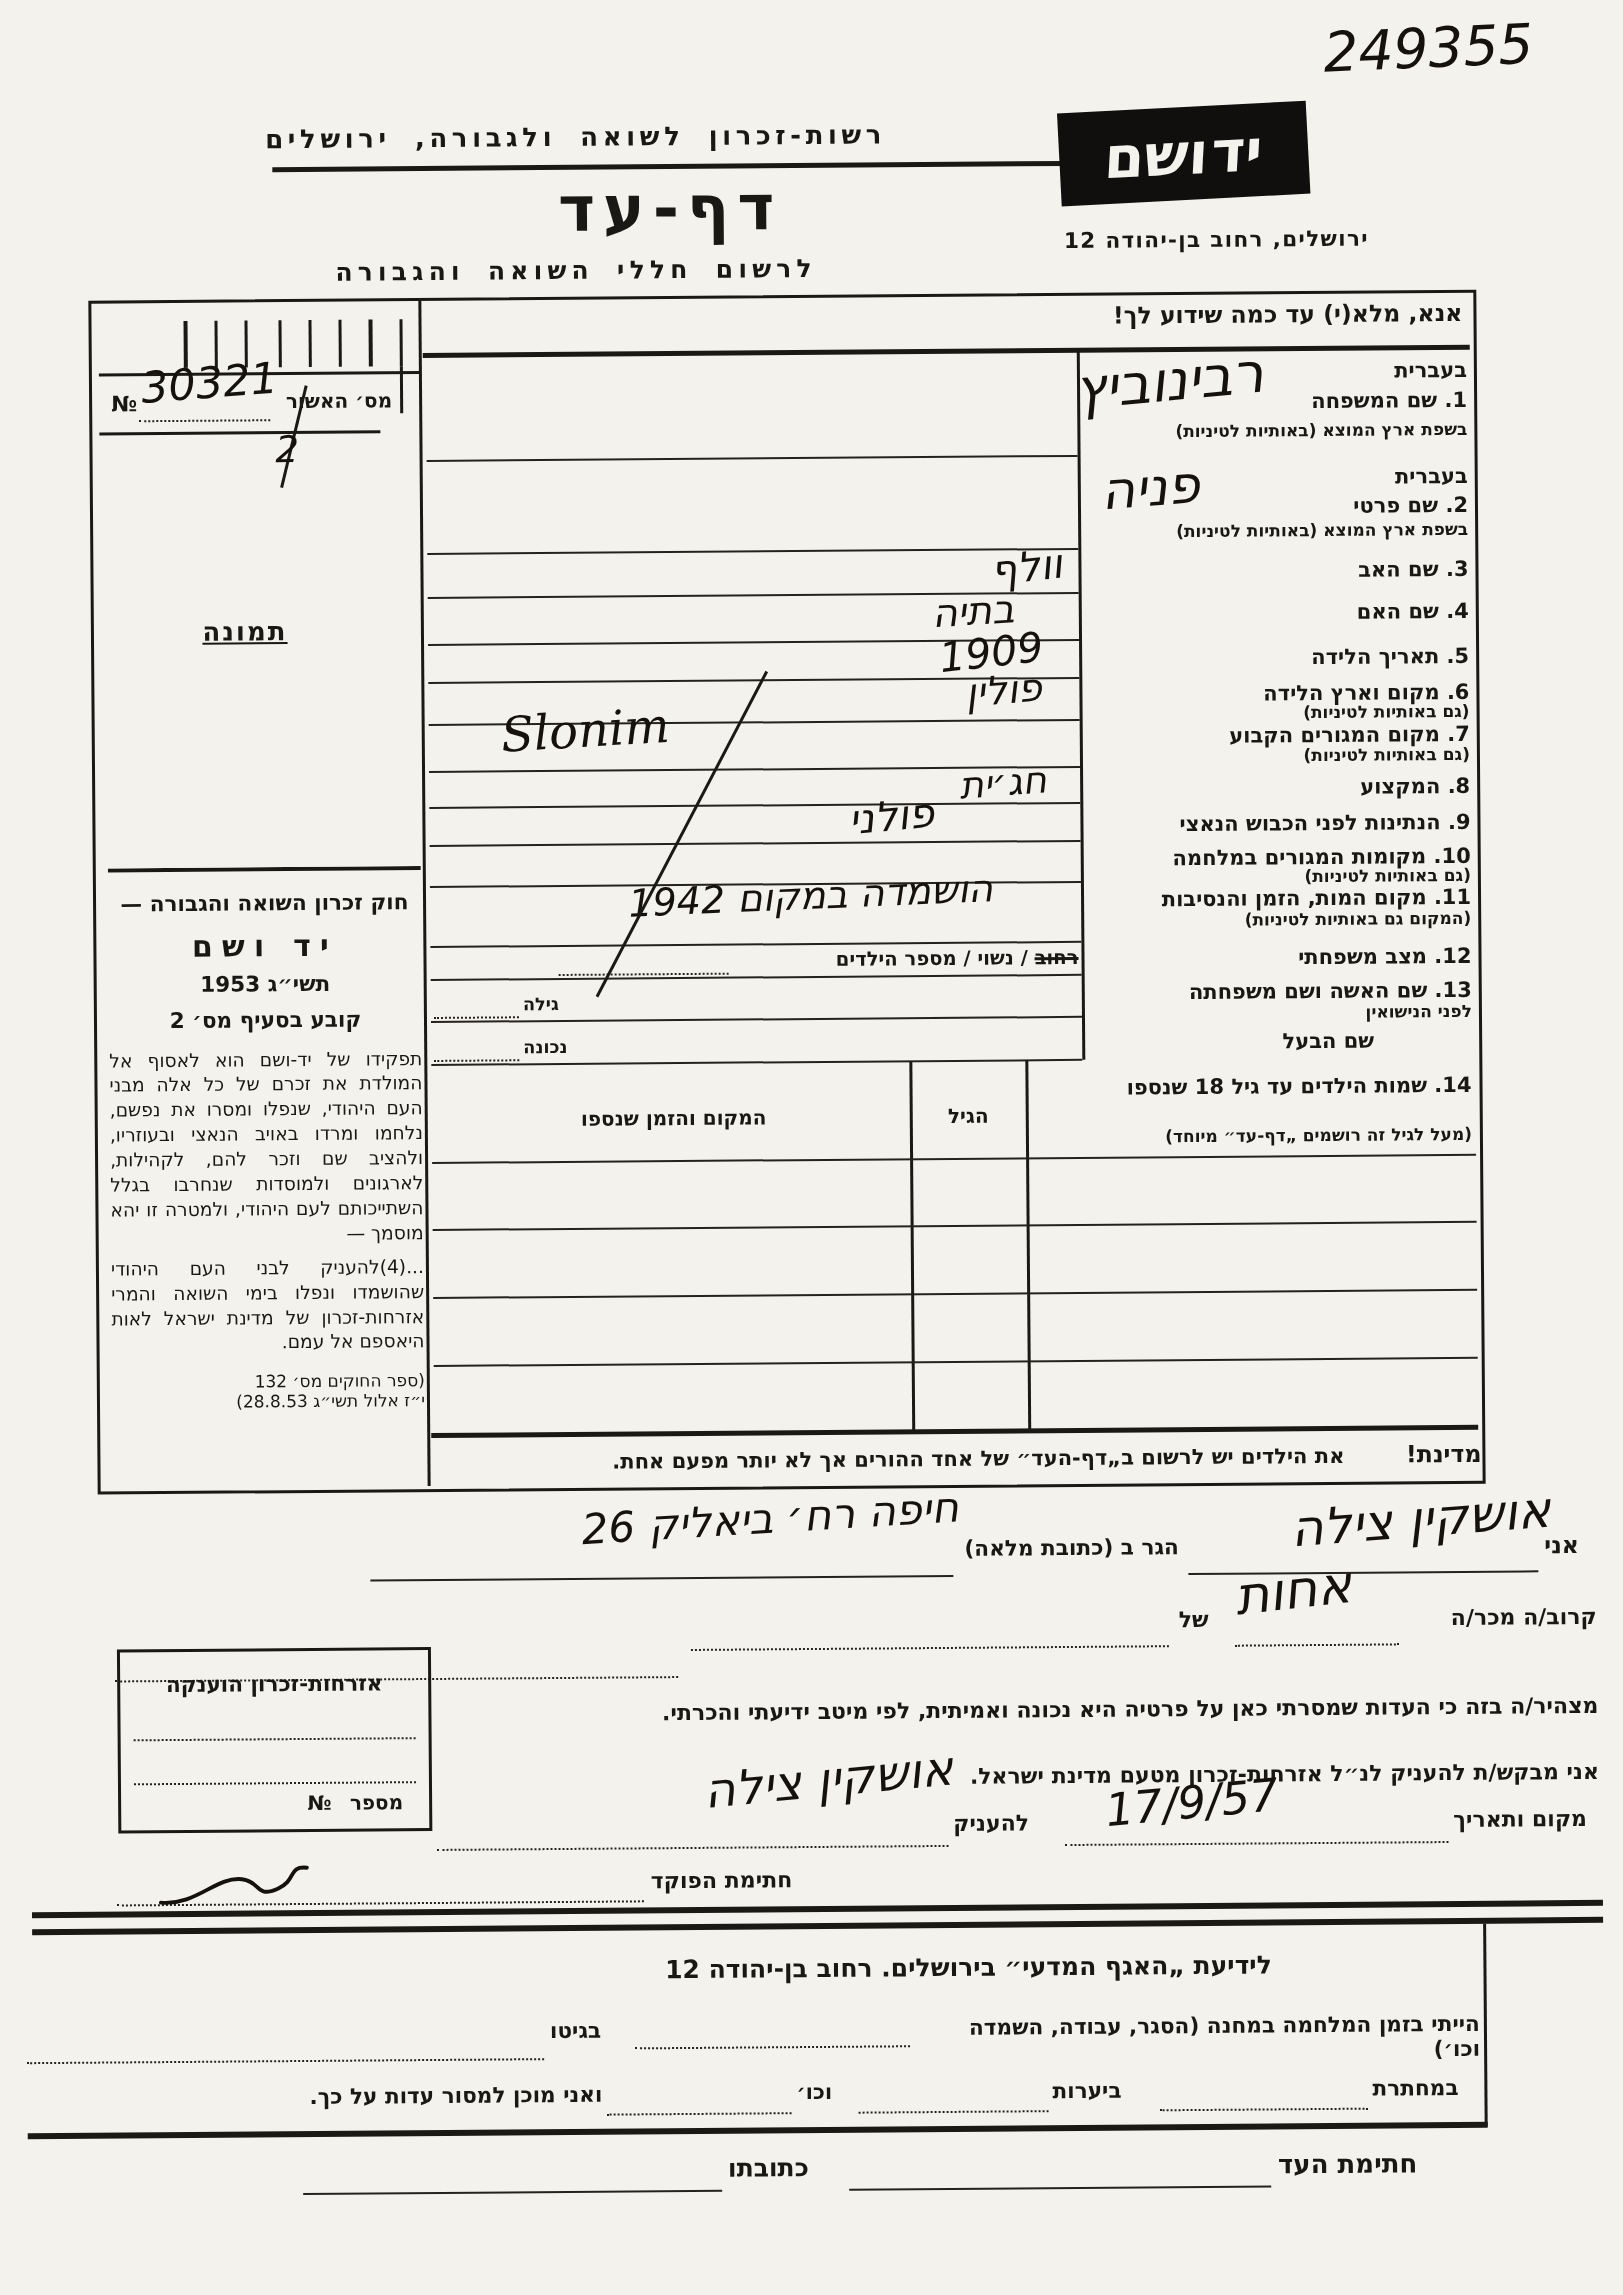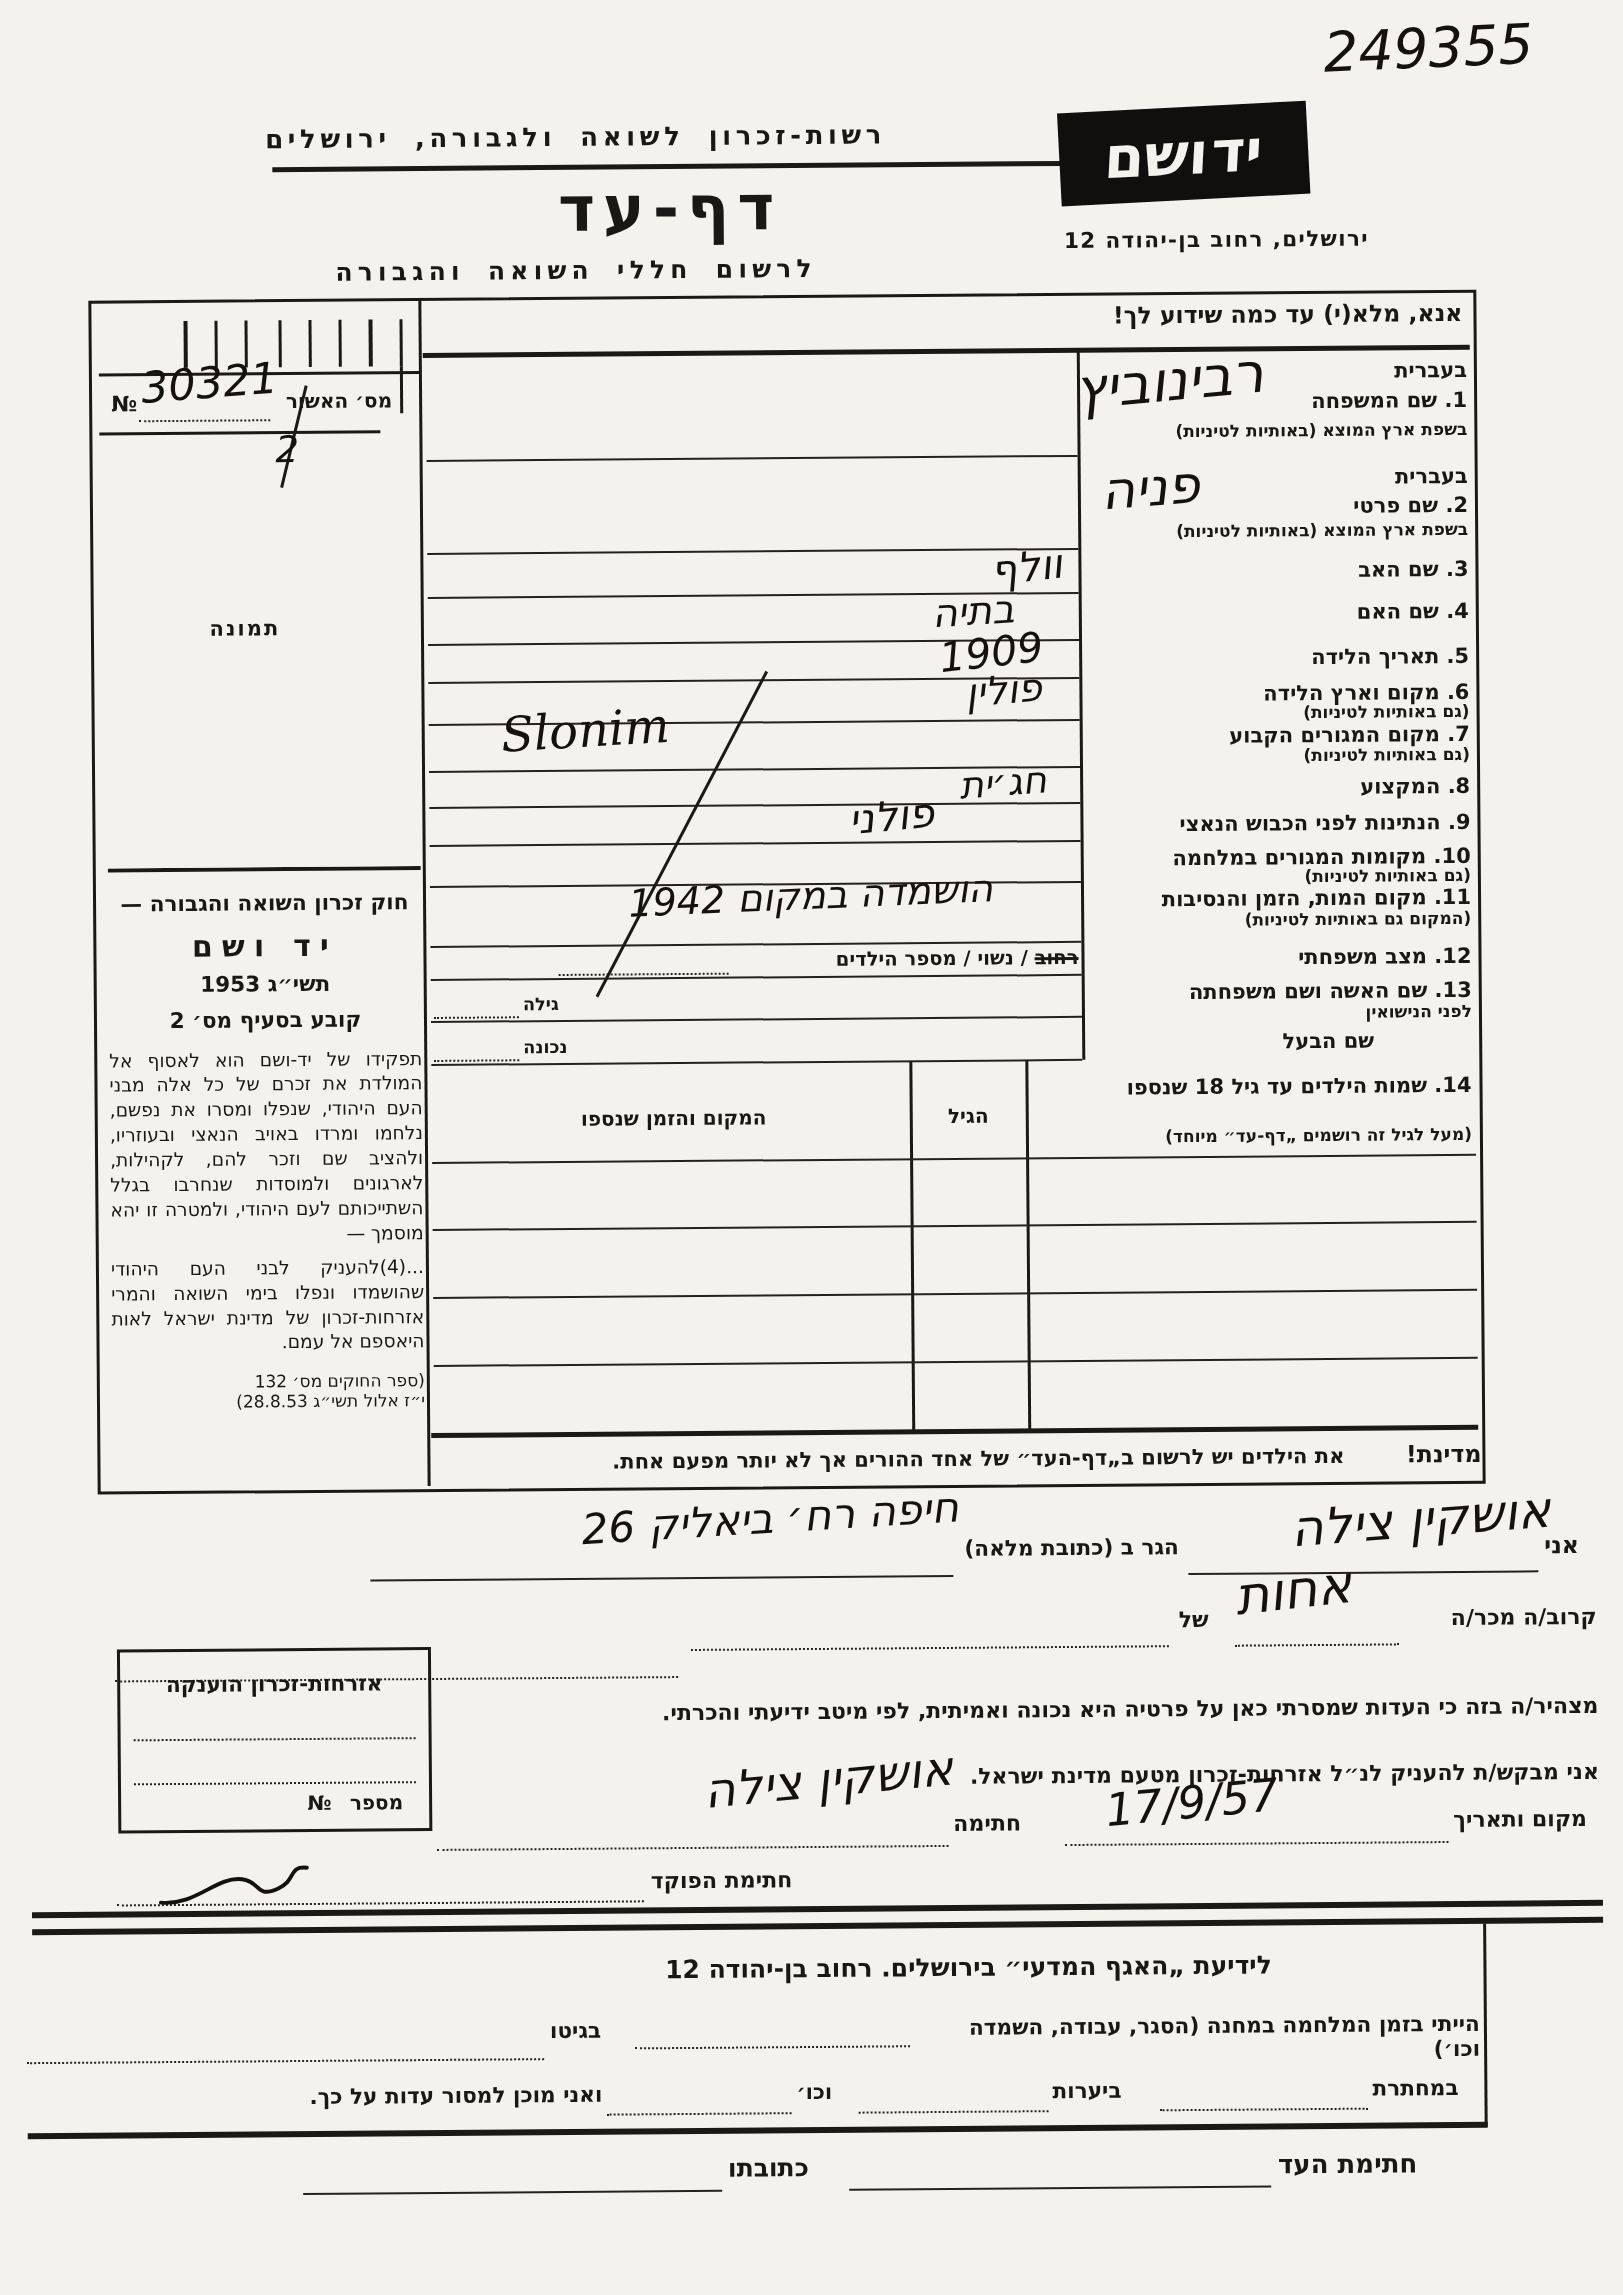--- a/index.html
+++ b/index.html
@@ -55,21 +55,21 @@
   </div>
   <div class="a rule" style="left:105px;top:368px;width:321px;height:3.3px;"></div>
   <div class="a b" style="left:280px;top:385px;width:118px;font-size:20px;">מס׳ האשור</div>
   <div class="a" style="left:117px;top:386px;font-size:21.6px;font-weight:bold;">№</div>
   <div class="a dotted" style="left:145px;top:389px;width:131px;height:26px;"></div>
   <div class="a hand" style="left:147px;top:353px;font-size:43px;transform:rotate(-4deg);direction:ltr;">30321</div>
   <div class="a rule" style="left:105px;top:427px;width:281px;height:2.6px;"></div>
   <div class="a rule" style="left:298px;top:380px;width:2.6px;height:105px;transform:rotate(14deg);"></div>
   <div class="a hand" style="left:281px;top:424px;font-size:37px;">2</div>
 
-  <div class="a b ctr" style="left:190px;top:612px;width:118px;font-size:21px;letter-spacing:2px;">תמונה</div>
+  <div class="a b ctr" style="left:190px;top:612px;width:118px;font-size:26px;letter-spacing:2px;text-decoration:underline;">תמונה</div>
 
   <div class="a" style="left:110px;top:863px;width:313px;height:618px;overflow:hidden;">
     <div class="rule" style="width:100%;height:3.9px;"></div>
     <div class="b ctr" style="margin-top:19.6px;font-size:21.6px;">חוק זכרון השואה והגבורה —</div>
     <div class="b ctr" style="margin-top:13px;font-size:30px;letter-spacing:9.2px;">יד ושם</div>
     <div class="ctr" style="margin-top:7.9px;font-size:21.6px;font-weight:bold;">תשי״ג 1953</div>
     <div class="b ctr" style="margin-top:10.5px;font-size:21.6px;">קובע בסעיף מס׳ 2</div>
     <div style="margin-top:15.7px;font-size:18.7px;line-height:1.33;text-align:justify;">תפקידו של יד-ושם הוא לאסוף אל המולדת את זכרם של כל אלה מבני העם היהודי, שנפלו ומסרו את נפשם, נלחמו ומרדו באויב הנאצי ובעוזריו, ולהציב שם וזכר להם, לקהילות, לארגונים ולמוסדות שנחרבו בגלל השתייכותם לעם היהודי, ולמטרה זו יהא מוסמך —</div>
     <div style="margin-top:9.2px;font-size:18.7px;line-height:1.33;text-align:justify;">...(4)להעניק לבני העם היהודי שהושמדו ונפלו בימי השואה והמרי אזרחות-זכרון של מדינת ישראל לאות היאספם אל עמם.</div>
     <div class="rt" style="margin-top:15.7px;font-size:17px;">(ספר החוקים מס׳ 132</div>
@@ -178,21 +178,21 @@
   <div class="a b" style="left:1175px;top:1610px;font-size:22px;">של</div>
   <div class="a dotted" style="left:687px;top:1622px;width:478px;height:26px;"></div>
   <div class="a dotted" style="left:111px;top:1649px;width:563px;height:26px;"></div>
 
   <div class="a b rt" style="left:452px;top:1699px;width:1142px;font-size:22px;">מצהיר/ה בזה כי העדות שמסרתי כאן על פרטיה היא נכונה ואמיתית, לפי מיטב ידיעתי והכרתי.</div>
   <div class="a b rt" style="left:753px;top:1765px;width:841px;font-size:22px;">אני מבקש/ת להעניק לנ״ל אזרחות-זכרון מטעם מדינת ישראל.</div>
 
   <div class="a b" style="left:1448px;top:1812px;font-size:22px;">מקום ותאריך</div>
   <div class="a dotted" style="left:1060px;top:1820px;width:383px;height:26px;"></div>
   <div class="a hand" style="left:1100px;top:1779px;font-size:45px;transform:rotate(-5deg);direction:ltr;">17/9/57</div>
-  <div class="a b" style="left:948px;top:1812px;font-size:22px;">חתימה</div>
+  <div class="a b" style="left:948px;top:1812px;font-size:22px;">להעניק</div>
   <div class="a dotted" style="left:432px;top:1820px;width:511px;height:26px;"></div>
   <div class="a hand" style="left:452px;top:1762px;width:497px;font-size:48px;transform:rotate(-5deg);">אושקין צילה</div>
 
   <div class="a b" style="left:645px;top:1867px;font-size:22px;">חתימת הפוקד</div>
   <div class="a dotted" style="left:111px;top:1873px;width:527px;height:26px;"></div>
   <svg class="a" style="left:151px;top:1852px;" width="190" height="52" viewBox="0 0 290 80">
     <path d="M5 70 C 60 75, 90 30, 130 35 C 160 39, 150 65, 185 50 C 215 37, 200 15, 230 18" fill="none" stroke="#14110e" stroke-width="6" stroke-linecap="round"></path>
   </svg>
 
   <div class="a box" style="left:113px;top:1644px;width:308px;height:178px;">

